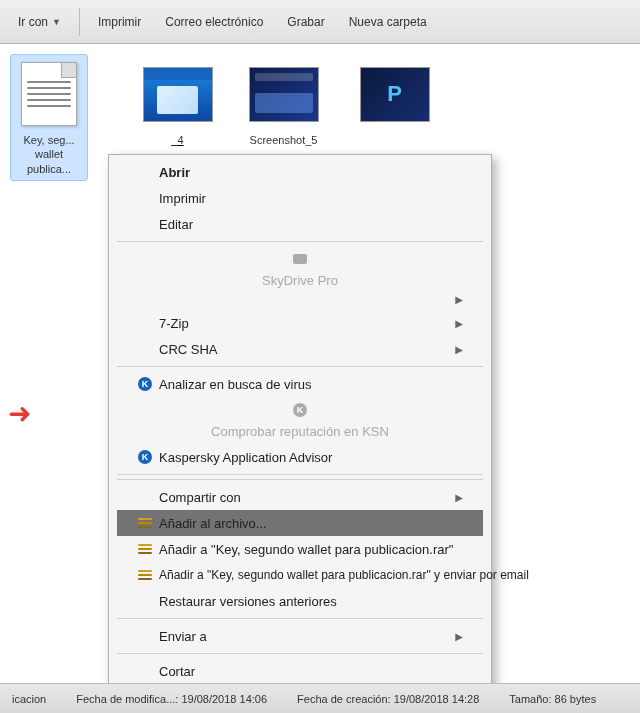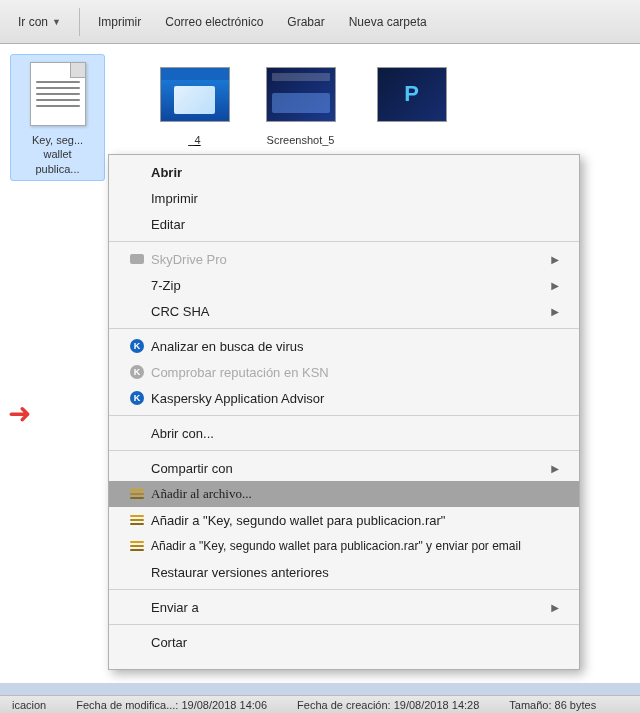--- a/index.html
+++ b/index.html
@@ -139,39 +139,39 @@
       color: #e53935;
       font-size: 28px;
       line-height: 1;
     }
 
     
     .context-menu {
       position: absolute;
       top: 110px;
       left: 108px;
-      width: 472px;
+      width: 384px;
       background: #f5f5f5;
       border: 1px solid #b0b0b0;
       box-shadow: 4px 4px 10px rgba(0,0,0,0.3);
       z-index: 100;
-      padding: 4px 0;
+      padding: 4px 8px;
     }
 
     .ctx-item {
       padding: 5px 20px;
       cursor: pointer;
       color: #222;
       font-size: 13px;
       white-space: nowrap;
       display: flex;
       align-items: center;
       gap: 6px;
     }
-    .ctx-item.disabled { color: #aaa; cursor: default; }
+    .ctx-item.disabled { color: #aaa; cursor: default; flex-direction: column; }
 
     .ctx-separator {
       height: 1px;
       background: #d0d0d0;
       margin: 4px 0;
     }
 
     .ctx-submenu-arrow {
       margin-left: auto;
       font-size: 10px;
@@ -216,21 +216,21 @@
       color: white;
       font-weight: bold;
     }
 
     
     .status-bar {
       position: absolute;
       bottom: 0;
       left: 0;
       right: 0;
-      height: 18px;
+      height: 30px;
       background: linear-gradient(to bottom, #e8e8e8, #d8d8d8);
       border-top: 1px solid #bbb;
       display: flex;
       align-items: center;
       padding: 0 12px;
       gap: 30px;
       font-size: 11px;
       color: #333;
     }
     .status-item { white-space: nowrap; }
@@ -263,21 +263,21 @@
   </div>
   <div class="toolbar-btn">
     <span>Nueva carpeta</span>
   </div>
 </div>
 
 <div class="explorer-area">
 
   <div style="display:flex; flex-wrap:wrap; padding:10px; gap:6px; align-items:flex-start;">
 
-    <div class="file-item selected" style="width:95px;">
+    <div class="file-item selected" style="width:78px;">
       <div class="file-icon">
         <div class="icon-txt">
           <div class="icon-txt-lines">
             <div></div>
               <div></div>
               <div></div>
               <div></div>
               <div></div>
           </div>
         </div>
@@ -396,33 +396,29 @@
     </div>
     <div class="ctx-item">
       <span class="ctx-icon">
         <div class="kaspersky-icon">K</div>
       </span>
       <span>Kaspersky Application Advisor</span>
     </div>
 
     <div class="ctx-separator"></div>
 
-    <div class="ctx-item">
-      <span class="ctx-icon"></span>
-      <span>Abrir con...</span>
-    </div>
 
     <div class="ctx-separator"></div>
 
     <div class="ctx-item">
       <span class="ctx-icon"></span>
       <span>Compartir con</span>
       <span class="ctx-submenu-arrow">▶</span>
     </div>
-    <div class="ctx-item" style="background:#a3a3a3;font-family:Liberation Serif, serif;">
+    <div class="ctx-item" style="background:#737373;">
       <span class="ctx-icon">
         <div class="rar-icon">
             <span></span>
             <span></span>
             <span></span>
           </div>
       </span>
       <span>Añadir al archivo...</span>
     </div>
     <div class="ctx-item">

